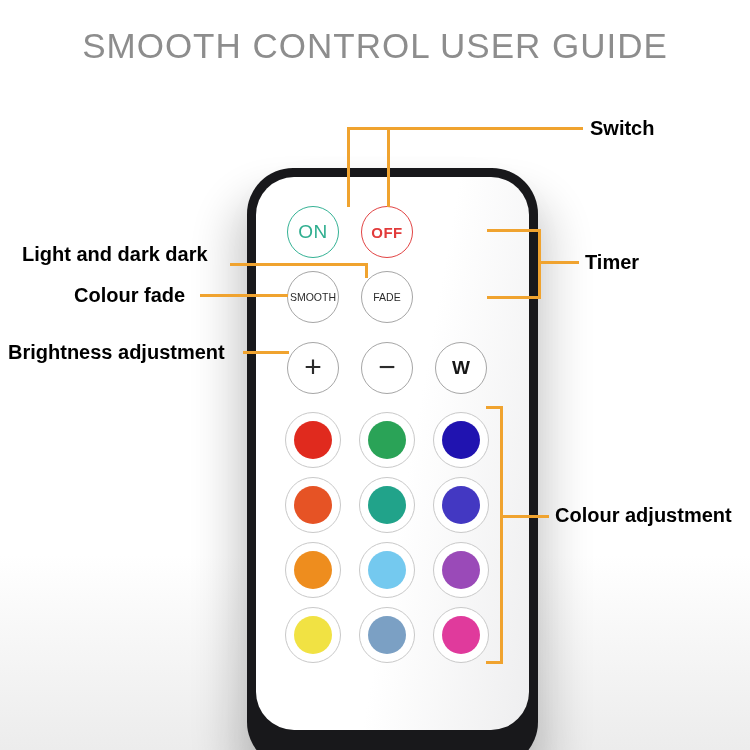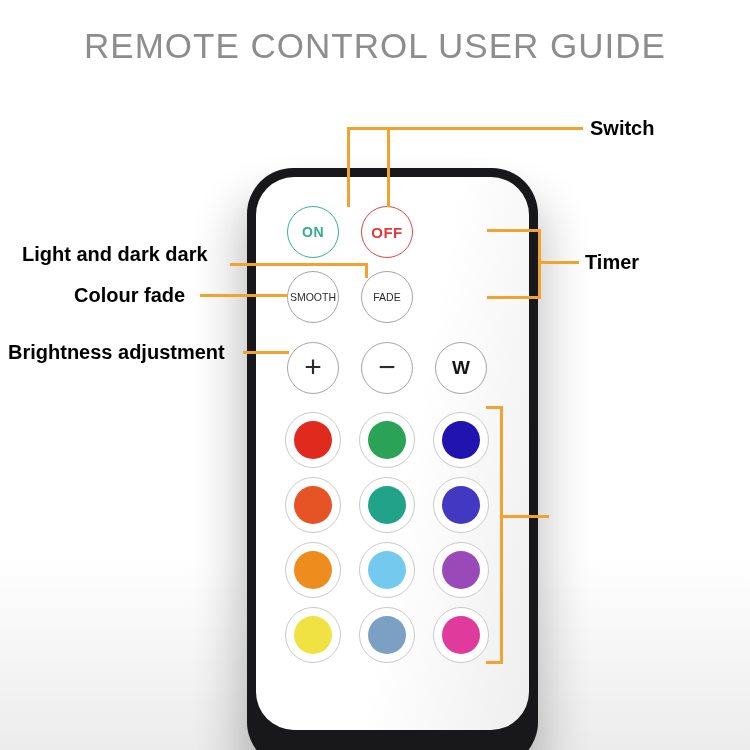--- a/index.html
+++ b/index.html
@@ -22,21 +22,21 @@
     position:absolute;left:9px;top:9px;right:9px;height:553px;
     background:linear-gradient(100deg,#ffffff 55%,#eeeeef 100%);
     border-radius:38px;
   }
   .fn-btn{
     position:absolute;width:52px;height:52px;border-radius:50%;
     background:#fff;border:1.5px solid #a6a6a6;box-sizing:border-box;
     display:flex;align-items:center;justify-content:center;
     color:#222;
   }
-  .fn-btn.on{border-color:#35b295;color:#2fae8f;font-size:14px;font-weight:700;letter-spacing:.5px;}
+  .fn-btn.on{border-color:#35b295;color:#2fae8f;font-size:19px;font-weight:400;letter-spacing:.5px;}
   .fn-btn.off{border-color:#e24444;color:#e23b3b;font-size:15px;font-weight:700;letter-spacing:.5px;}
   .fn-btn.small-label{font-size:10.5px;color:#2a2a2a;}
   .fn-btn.cream30{background:#faf5dd;}
   .fn-btn.cream60{background:#f5edc1;}
   .fn-btn.sign{font-size:30px;font-weight:400;color:#2b2b2b;padding-bottom:3px;}
   .fn-btn.wbtn{font-size:19px;font-weight:700;color:#161616;}
   .color-btn{
     position:absolute;width:56px;height:56px;border-radius:50%;
     background:#fff;border:1.5px solid #c9c9c9;box-sizing:border-box;
     display:flex;align-items:center;justify-content:center;
@@ -46,21 +46,21 @@
   .ann-line{position:absolute;background:#f0a32f;}
   .ann-label{
     position:absolute;font-weight:700;font-size:20px;color:#000;white-space:nowrap;
   }
 </style>
 </head>
 <body>
 
 <div class="page">
 
-  <div class="title">REMOTE CONTROL USER GUIDE</div>
+  <div class="title">SMOOTH CONTROL USER GUIDE</div>
 
   <div class="remote">
     <div class="remote-face">
 
       <div class="fn-btn on" style="left:31px;top:29px">ON</div>
       <div class="fn-btn off" style="left:105px;top:29px">OFF</div>
 
       <div class="fn-btn small-label" style="left:105px;top:94px">FADE</div>
       <div class="fn-btn small-label" style="left:31px;top:94px">SMOOTH</div>
 
@@ -129,14 +129,15 @@
   <div class="ann-line" style="left: 487px; top: 229px; width: 54px; height: 3px; background: rgb(240, 163, 47);"></div>
   <div class="ann-line" style="left: 538px; top: 229px; width: 3px; height: 70px; background: rgb(240, 163, 47);"></div>
   <div class="ann-line" style="left: 487px; top: 296px; width: 54px; height: 3px; background: rgb(240, 163, 47);"></div>
   <div class="ann-line" style="left: 541px; top: 261px; width: 38px; height: 3px; background: rgb(240, 163, 47);"></div>
   <div class="ann-label" style="left:585px;top:251px">Timer</div>
 
   <div class="ann-line" style="left: 486px; top: 406px; width: 17px; height: 3px; background: rgb(240, 163, 47);"></div>
   <div class="ann-line" style="left: 500px; top: 406px; width: 3px; height: 258px; background: rgb(240, 163, 47);"></div>
   <div class="ann-line" style="left: 486px; top: 661px; width: 17px; height: 3px; background: rgb(240, 163, 47);"></div>
   <div class="ann-line" style="left: 503px; top: 515px; width: 46px; height: 3px; background: rgb(240, 163, 47);"></div>
+  <div class="ann-label" style="left:555px;top:504px">Colour adjustment</div>
 
 </div>
 
 </body></html>

